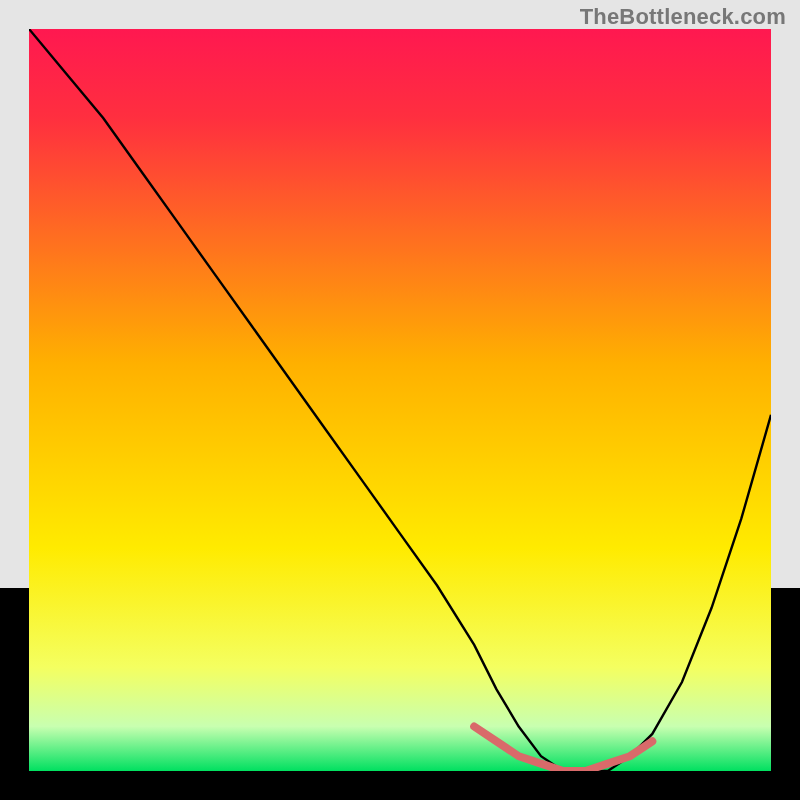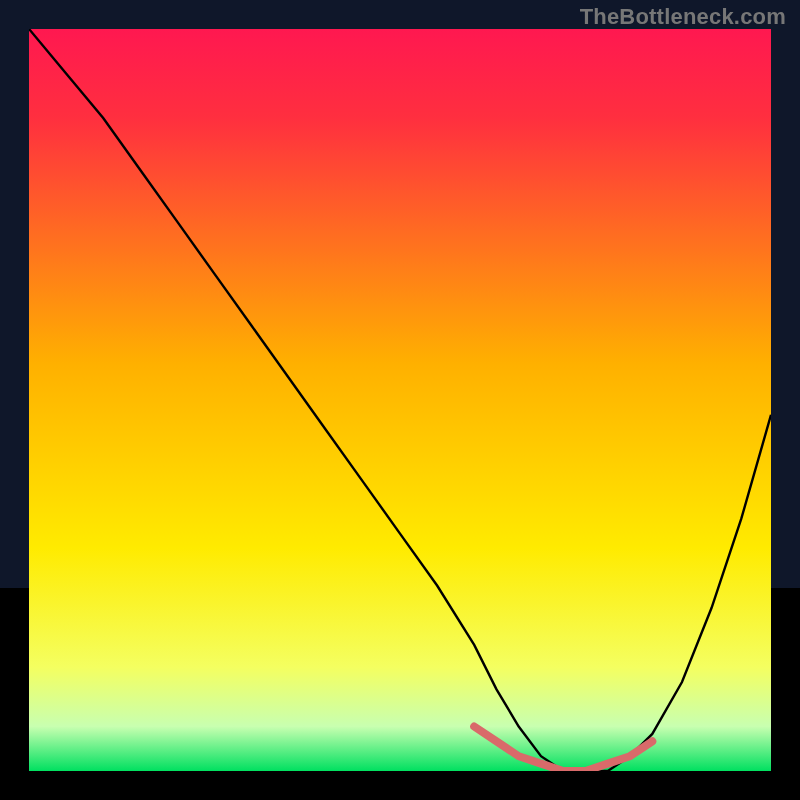--- a/index.html
+++ b/index.html
@@ -8,21 +8,21 @@
     width: 800px;
     height: 800px;
     background: #000;
     font-family: Arial, Helvetica, sans-serif;
     overflow: hidden;
   }
   .frame {
     position: relative;
     width: 800px;
     height: 588px;
-    background: #0f172a;
+    background: #e5e5e5;
   }
   .watermark {
     position: absolute;
     top: 4px;
     right: 14px;
     color: #777;
     font-size: 22px;
     font-weight: 600;
     letter-spacing: 0.2px;
     z-index: 10;

